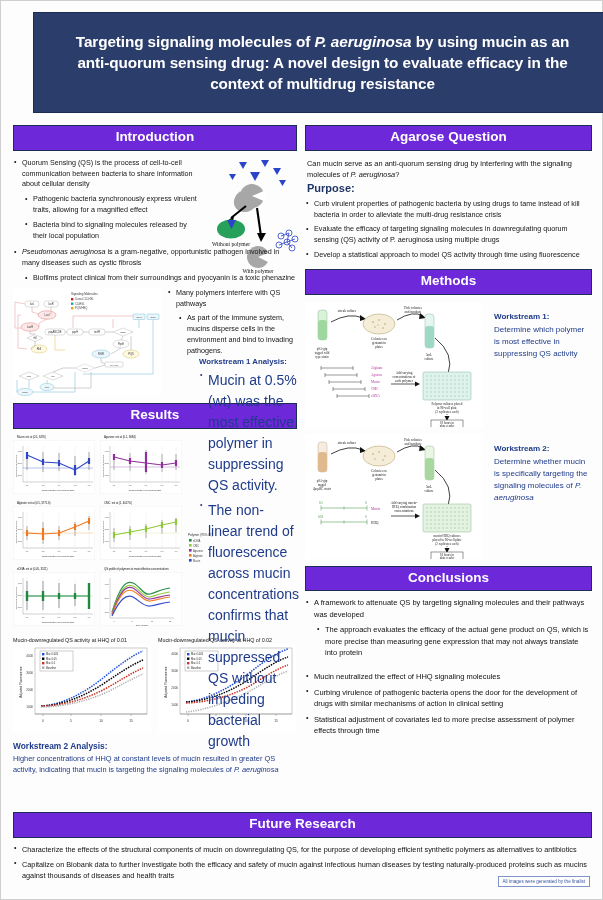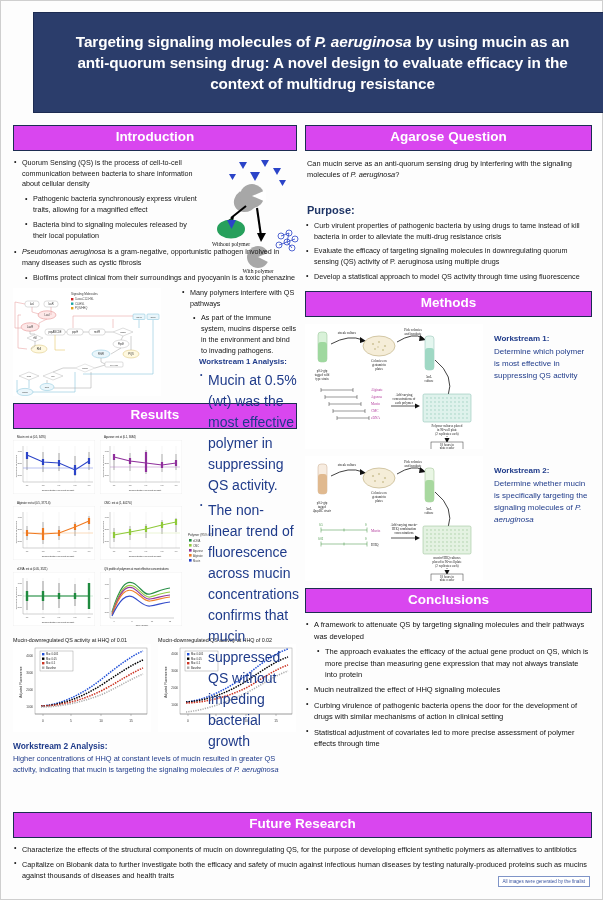--- a/index.html
+++ b/index.html
@@ -52,21 +52,21 @@
     width: 284px;
   }
   .col-right {
     position: absolute;
     left: 304px; top: 124px;
     width: 287px;
   }
 
   
   .sec-head {
-    background: #d946ef;
+    background: #6d28d9;
     border: 1px solid #1d2c52;
     color: #ffffff;
     font-size: 13.5px;
     font-weight: bold;
     text-align: center;
     padding: 4px 0 5px 0;
     line-height: 1.1;
   }
   .sec-head.wide { width: 100%; }
 
@@ -95,21 +95,21 @@
 
   .q-txt {
     font-size: 7.4px;
     line-height: 1.55;
     margin: 7px 0 0 2px;
   }
   .purpose {
     font-size: 11px;
     font-weight: bold;
     color: #1f3566;
-    margin: 23px 0 5px 2px;
+    margin: 1px 0 5px 2px;
   }
   .ws-head {
     font-size: 8px;
     font-weight: bold;
     color: #1f3b8a;
     margin-bottom: 3px;
   }
   .ws-body {
     font-size: 8px;
     line-height: 1.52;
@@ -132,21 +132,21 @@
   
   .intro-wrap { position: relative; margin-top: 7px; }
   .intro-fig {
     position: absolute; right: -2px; top: -4px;
     width: 96px; height: 120px;
   }
   .intro-text-col { width: 186px; }
   .intro-rest { margin-top: 6px; }
 
   
-  .path-row { display: flex; gap: 20px; margin-top: 3px; }
+  .path-row { display: flex; gap: 6px; margin-top: 3px; }
   .path-fig { width: 148px; height: 108px; flex: 0 0 148px; }
   .path-txt { flex: 1; font-size: 7.2px; line-height: 1.5; }
 
   
   .meth-row { display: flex; gap: 11px; margin-top: 7px; align-items: flex-start; }
   .meth-fig { flex: 0 0 178px; height: 125px; }
   .meth-side { flex: 1; padding-top: 10px; }
   .meth-row2 { margin-top: 7px; }
 
   
@@ -1091,21 +1091,21 @@
 
     <div class="sec-head wide" style="margin-top:7px;">Conclusions</div>
 
     <div class="concl-txt">
       <ul class="b">
         <li>A framework to attenuate QS by targeting signaling molecules and their pathways was developed</li>
       </ul>
       <ul class="b sub">
         <li>The approach evaluates the efficacy of the actual gene product on QS, which is more precise than measuring gene expression that may not always translate into protein</li>
       </ul>
-      <ul class="b" style="margin-top:4px;">
+      <ul class="b" style="margin-top:13px;">
         <li>Mucin neutralized the effect of HHQ signaling molecules</li>
         <li>Curbing virulence of pathogenic bacteria opens the door for the development of drugs with similar mechanisms of action in clinical setting</li>
         <li>Statistical adjustment of covariates led to more precise assessment of polymer effects through time</li>
       </ul>
     </div>
   </div>
 
   <div class="future-wrap">
     <div class="sec-head wide">Future Research</div>
     <div class="future-txt">

